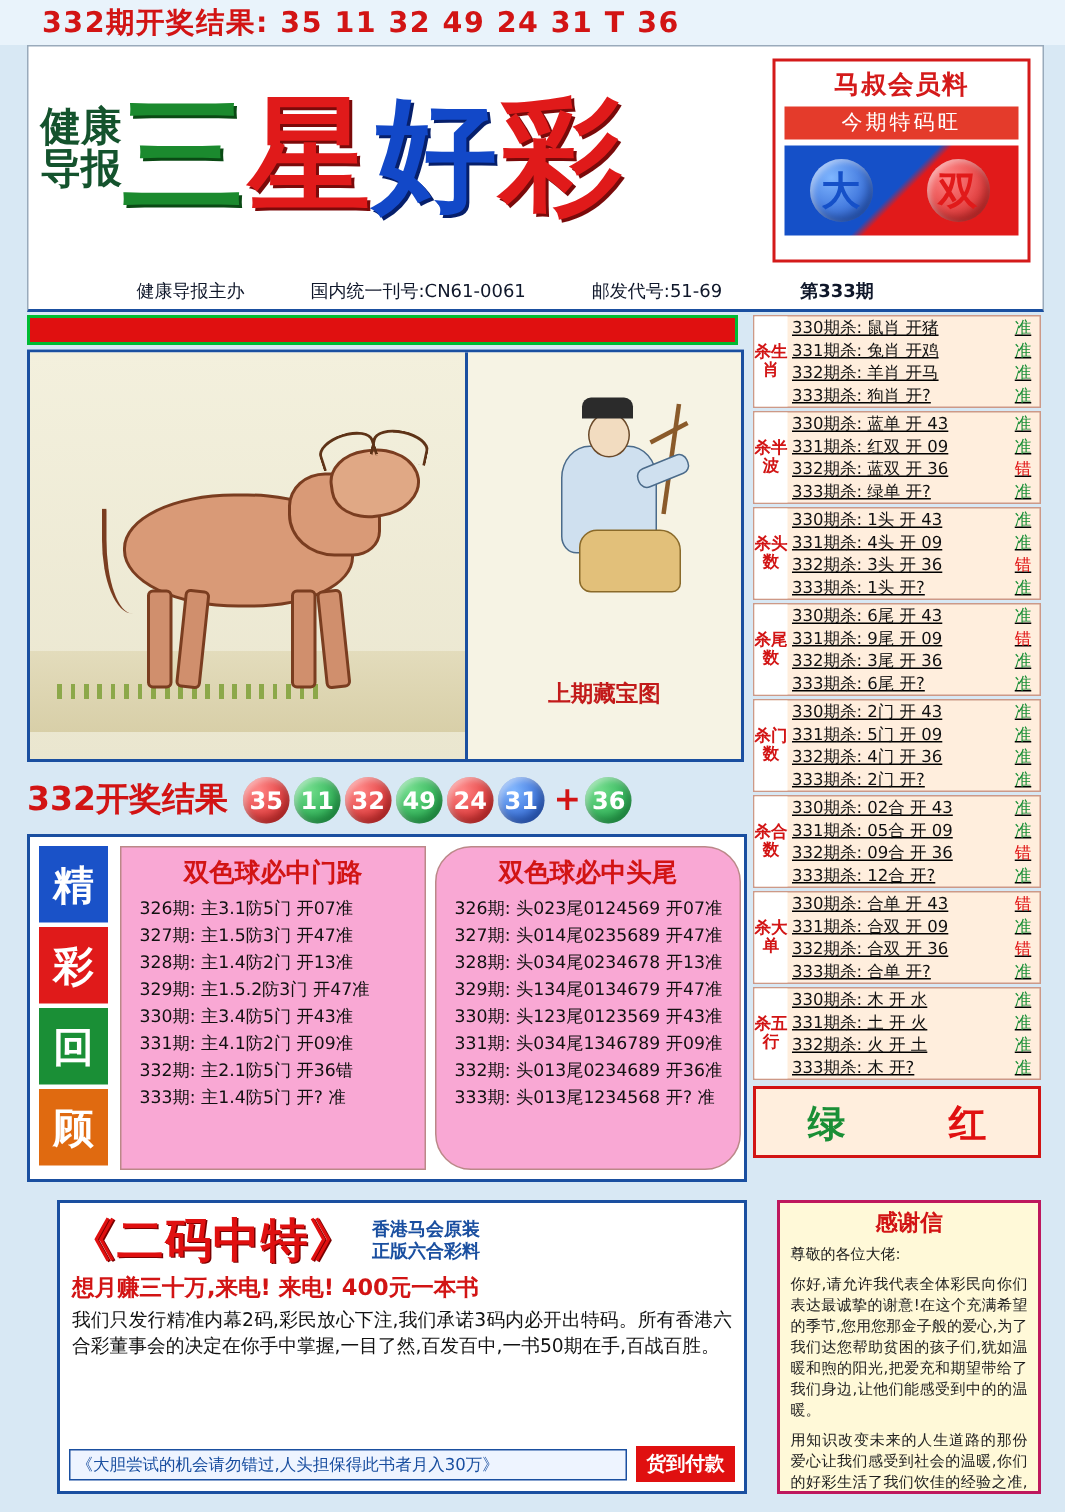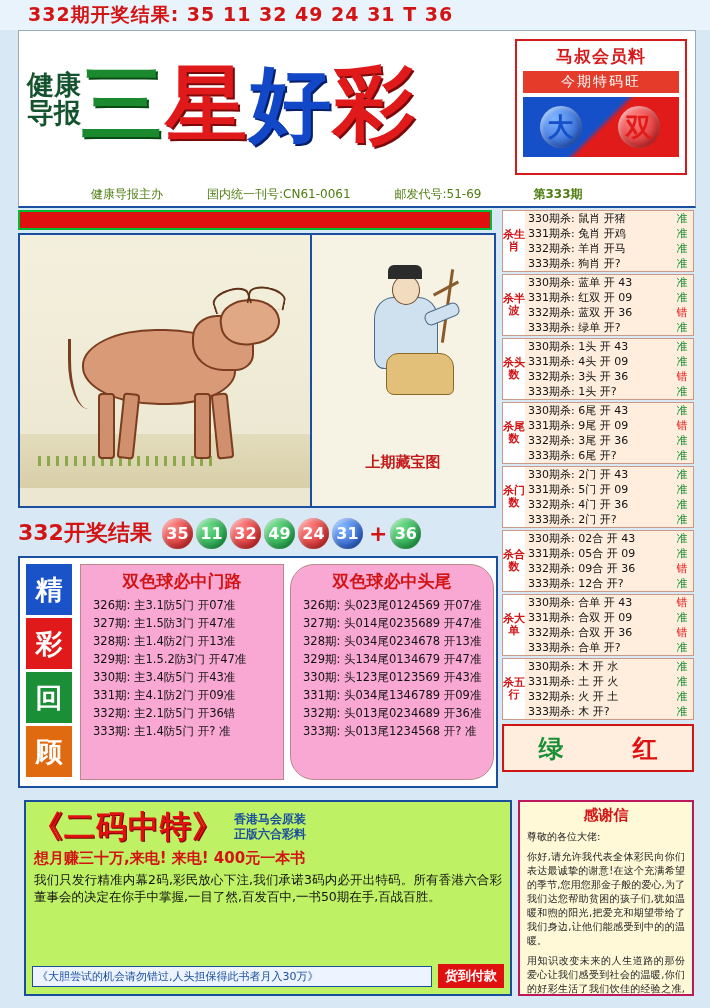--- a/index.html
+++ b/index.html
@@ -70,21 +70,21 @@
     font-size:26px;font-weight:bold;
   }
   .logo-main .ball.blue{color:#1550c8;}
   .logo-main .ball.red{color:#e11a1a;}
 
   
   .infobar{
     position:absolute;left:18px;top:182px;width:676px;height:24px;
     background:#fff;border-left:1px solid #9ab;border-right:1px solid #9ab;
     border-bottom:2px solid #1a4fa0;
-    display:flex;align-items:center;font-size:12px;color:#4d7c0f;
+    display:flex;align-items:center;font-size:12px;color:#0f172a;
   }
   .infobar span{display:inline-block;}
   .ib1{margin-left:72px;}
   .ib2{margin-left:44px;}
   .ib3{margin-left:44px;}
   .ib4{margin-left:52px;font-weight:bold;}
 
   
   .leftcol{position:absolute;left:18px;top:210px;width:480px;}
   .redbar{
@@ -221,21 +221,21 @@
   .rightcol{position:absolute;left:502px;top:210px;width:192px;}
   .killblk{
     width:192px;border:1px solid #c98;box-sizing:border-box;margin-bottom:2px;
     background:#ffeedd;display:flex;
   }
   .killblk .tag{
     width:22px;background:#ffffff;color:#d21414;font-size:11px;font-weight:bold;
     display:flex;align-items:center;justify-content:center;text-align:center;
     line-height:12px;padding:2px 0;
   }
-  .killblk .rows{flex:1;}
+  .killblk .rows{flex:1;text-decoration:underline;}
   .killblk .r{
     font-size:11px;color:#111;line-height:15px;padding-left:3px;
     white-space:nowrap;display:flex;
   }
   .killblk .r .t{flex:1;}
   .killblk .r .s{width:22px;text-align:center;}
   .s.ok{color:#1a8f36;}
   .s.bad{color:#e01010;}
 
   .lvhong{
@@ -249,21 +249,21 @@
   .bottom{
     position:absolute;left:18px;top:800px;width:676px;height:196px;
     display:flex;
   }
   .b1{
     width:148px;border:2px solid #e01010;background:#fff9d8;box-sizing:border-box;
   }
   .b1 h5{margin:0;padding:4px 0 2px;text-align:center;font-size:15px;color:#d21414;font-weight:bold;}
   .b1 p{margin:0;padding:3px 7px;font-size:10px;line-height:14px;color:#222;text-align:justify;}
   .b2{
-    flex:1;margin:0 6px;border:2px solid #1a4fa0;background:#bef264;box-sizing:border-box;position:relative;
+    flex:1;margin:0 20px;border:2px solid #1a4fa0;background:#ffffff;box-sizing:border-box;position:relative;
   }
   .b2 .hd{display:flex;align-items:center;padding:4px 6px 0 6px;}
   .b2 .hd .big{
     font-size:31px;font-weight:bold;color:#e01010;letter-spacing:1px;white-space:nowrap;
     text-shadow:1px 1px 0 #7a0000;
   }
   .b2 .hd .side{margin-left:10px;font-size:12px;color:#1a4fa0;line-height:15px;font-weight:bold;}
   .b2 .body{padding:2px 8px;font-size:12.5px;line-height:17px;color:#111;text-align:justify;}
   .b2 .foot{
     position:absolute;left:6px;bottom:6px;right:6px;display:flex;align-items:center;

